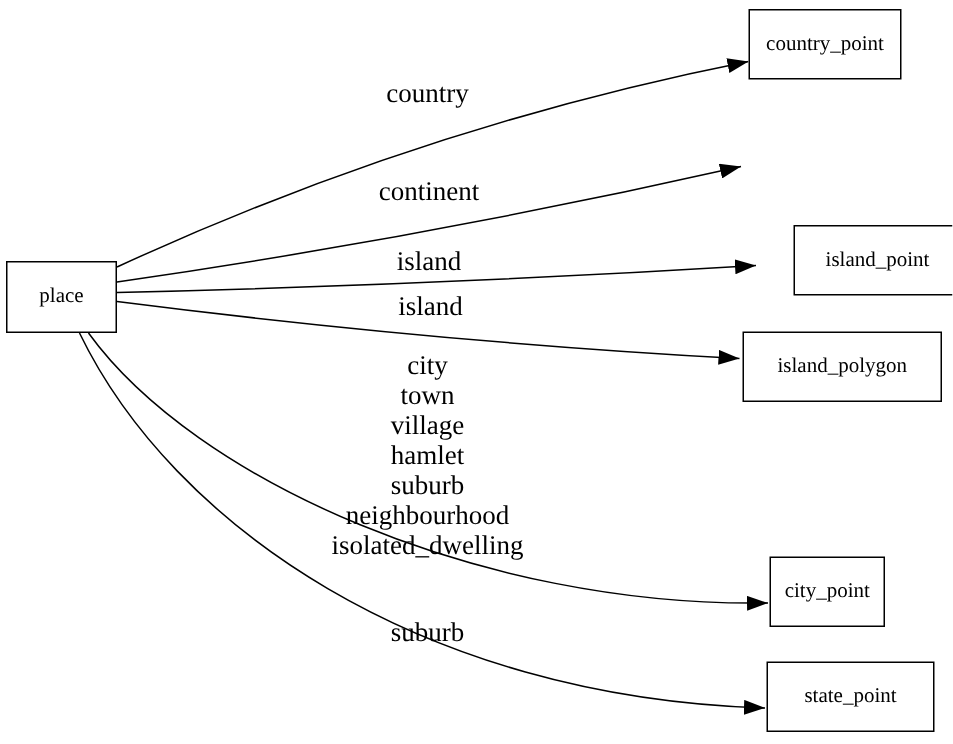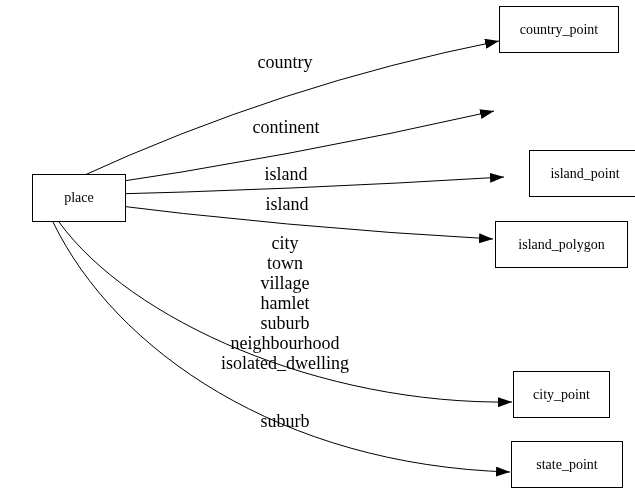--- a/index.html
+++ b/index.html
@@ -61,38 +61,38 @@
       </marker>
     </defs>
     <path class="edge" d="M 78 178 Q 282 84 499 41" marker-end="url(#arrow)"></path>
     <path class="edge" d="M 78 188 Q 286 158 494 111" marker-end="url(#arrow)"></path>
     <path class="edge" d="M 78 195 Q 291 190 504 177" marker-end="url(#arrow)"></path>
     <path class="edge" d="M 78 201 Q 290 228 493 239" marker-end="url(#arrow)"></path>
     <path class="edge" d="M 59 222 C 130 320 320 405 512 402" marker-end="url(#arrow)"></path>
     <path class="edge" d="M 53 222 C 115 350 280 465 510 472" marker-end="url(#arrow)"></path>
   </svg>
 
-  <div class="node" style="left:4px; top:174px; width:94px; height:48px;margin-left:28px;">
+  <div class="node" style="left:4px; top:174px; width:74px; height:48px;">
     <span>place</span>
   </div>
 
-  <div class="node" style="left:499px; top:6px; width:120px; height:47px;">
+  <div class="node" style="left:499px; top:6px; width:102px; height:47px;">
     <span>country_point</span>
   </div>
 
 
   <div class="node" style="left:505px; top:150px; width:112px; height:47px;margin-left:24px;">
     <span>island_point</span>
   </div>
 
   <div class="node" style="left:495px; top:221px; width:133px; height:47px;text-align:right;">
     <span>island_polygon</span>
   </div>
 
-  <div class="node" style="left:513px; top:371px; width:97px; height:47px;">
+  <div class="node" style="left:513px; top:371px; width:77px; height:47px;">
     <span>city_point</span>
   </div>
 
   <div class="node" style="left:511px; top:441px; width:112px; height:47px;">
     <span>state_point</span>
   </div>
 
   <div class="edge-label" style="left:285px; top:62px;">country</div>
 
   <div class="edge-label" style="left:286px; top:127px;">continent</div>

